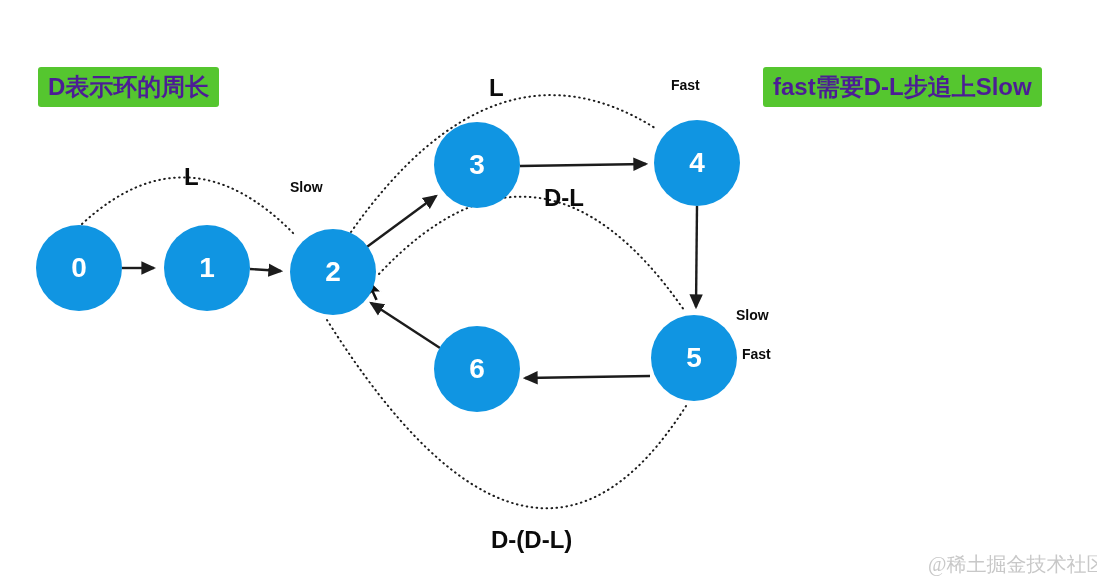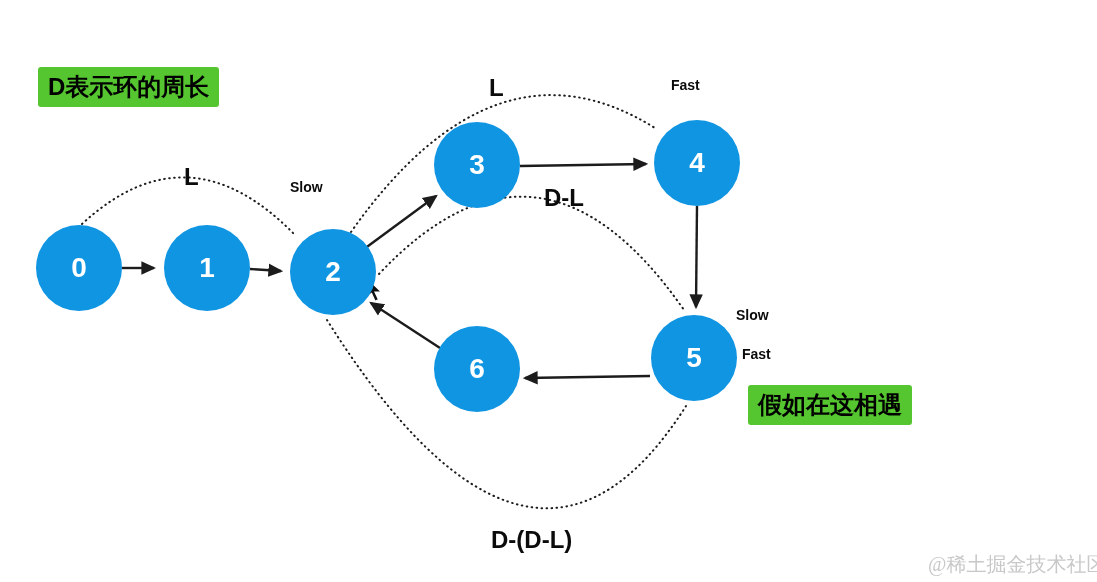--- a/index.html
+++ b/index.html
@@ -41,21 +41,21 @@
     position: absolute;
     color: #0b0b0b;
     font-weight: 700;
     font-size: 14px;
     white-space: nowrap;
   }
   .lab-big { font-size: 24px; }
   .badge {
     position: absolute;
     background: #55c62f;
-    color: #000000;
+    color: #4c1d95;
     font-weight: 700;
     font-size: 24px;
     line-height: 1.25;
     padding: 5px 10px;
     border-radius: 3px;
     white-space: nowrap;
   }
   .watermark {
     position: absolute;
     color: #c8c8c8;
@@ -107,17 +107,17 @@
   <div class="lab lab-big" style="left:489px; top:74px;">L</div>
   <div class="lab lab-big" style="left:544px; top:184px;">D-L</div>
   <div class="lab lab-big" style="left:491px; top:526px;">D-(D-L)</div>
 
   <div class="lab" style="left:290px; top:179px;">Slow</div>
   <div class="lab" style="left:671px; top:77px;">Fast</div>
   <div class="lab" style="left:736px; top:307px;">Slow</div>
   <div class="lab" style="left:742px; top:346px;">Fast</div>
 
   <div class="badge" style="left:38px; top:67px;">D表示环的周长</div>
-  <div class="badge" style="left:748px; top:385px;">假如在这相遇</div>
+  <div class="badge" style="left:763px; top:67px;">fast需要D-L步追上Slow</div>
 
   <div class="watermark" style="left:928px; top:551px;">@稀土掘金技术社区</div>
 
 </div>
 
 </body></html>

